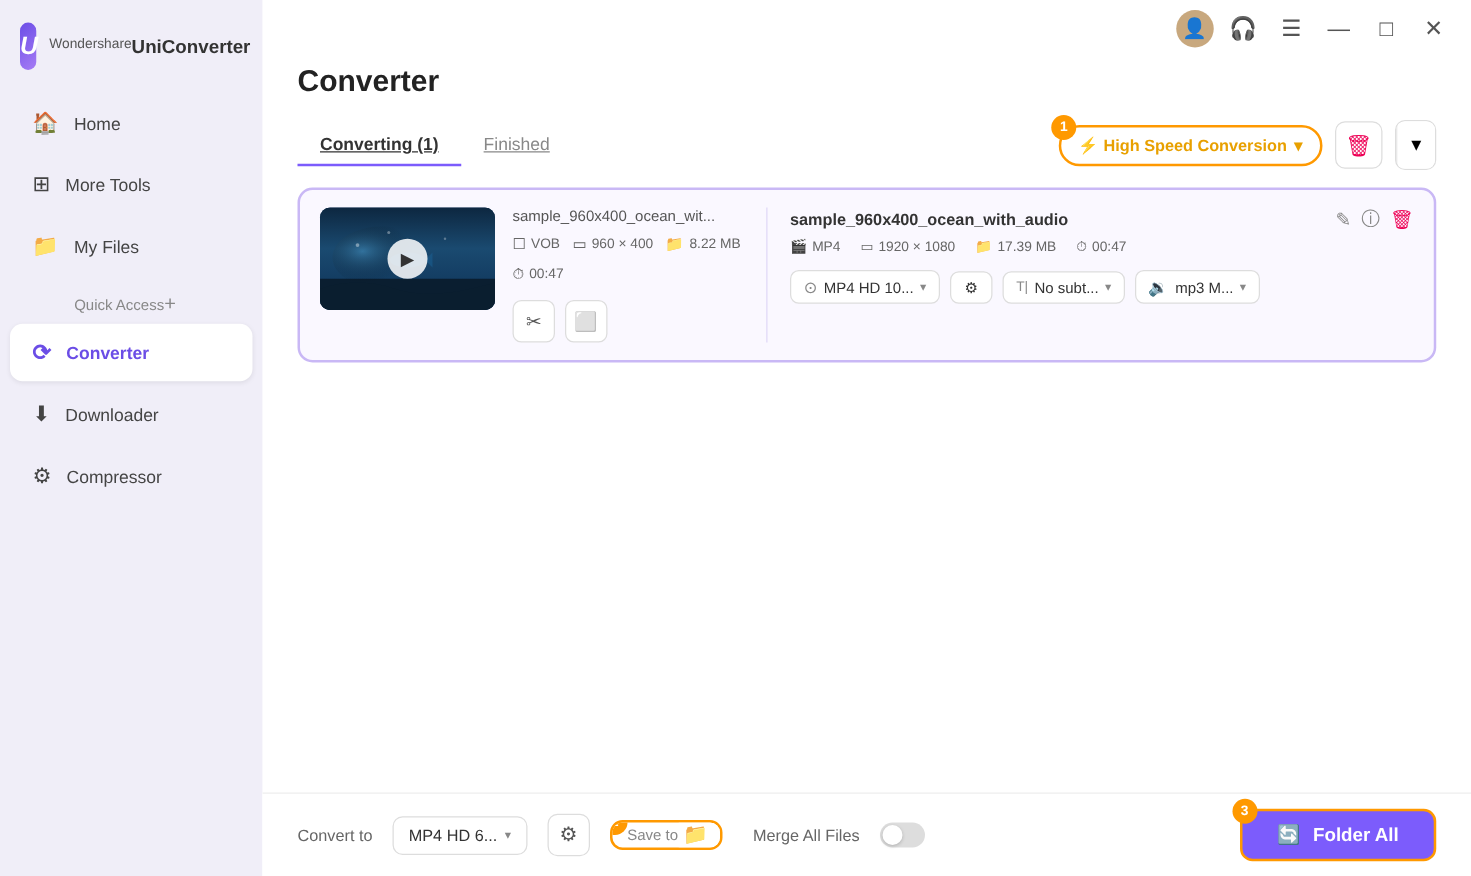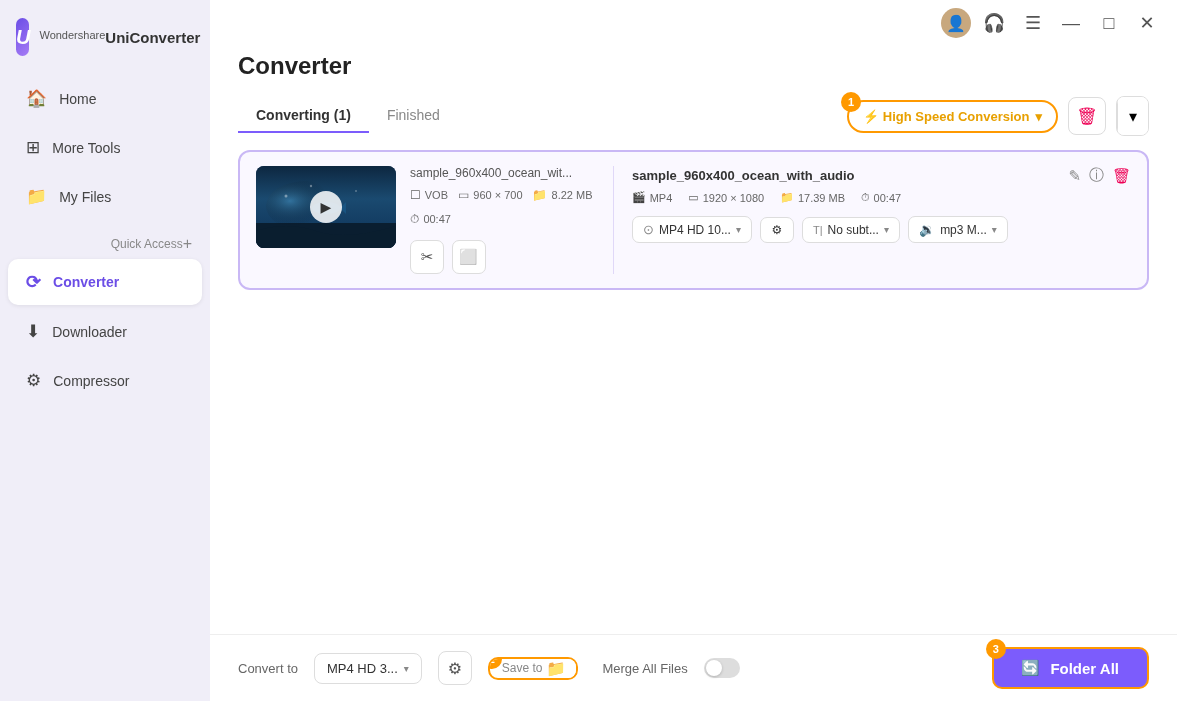--- a/index.html
+++ b/index.html
@@ -44,21 +44,21 @@
     }
     .nav-item.active {
       background: white;
       color: #6b4de6;
       font-weight: 600;
       box-shadow: 0 1px 4px rgba(0,0,0,0.08);
     }
     .nav-icon { font-size: 17px; }
 
     .quick-access-header {
-      display: flex; align-items: center; justify-content: flex-end;
+      display: flex; align-items: center; justify-content: center;
       padding: 10px 18px 4px 8px;
       font-size: 12px; color: #888;
       margin-top: 4px;
     }
     .quick-access-add { cursor: pointer; font-size: 16px; color: #888; }
 
     
     .main {
       flex: 1;
       background: white;
@@ -109,20 +109,21 @@
       justify-content: space-between;
       margin-bottom: 14px;
     }
     .tabs { display: flex; gap: 0; align-items: flex-end; }
     .tab {
       padding: 8px 18px;
       font-size: 14px;
       cursor: pointer;
       color: #888;
       border-bottom: 2px solid transparent;
+      text-decoration: underline;
     }
     .tab.active {
       color: #333;
       font-weight: 600;
       border-bottom: 2px solid #7c5cfc;
     }
 
     .toolbar-right {
       display: flex; align-items: center; gap: 10px;
     }
@@ -483,21 +484,21 @@
 
       <div class="file-left">
         <div class="file-name-small">sample_960x400_ocean_wit...</div>
         <div class="file-meta">
           <div class="meta-item">
             <span class="meta-icon">☐</span>
             <span>VOB</span>
           </div>
           <div class="meta-item">
             <span class="meta-icon">▭</span>
-            <span>960 × 700</span>
+            <span>960 × 400</span>
           </div>
           <div class="meta-item">
             <span class="meta-icon">📁</span>
             <span>8.22 MB</span>
           </div>
           <div class="meta-item">
             <span class="meta-icon">⏱</span>
             <span>00:47</span>
           </div>
         </div>
@@ -556,21 +557,21 @@
             <span class="format-select-caret">▾</span>
           </div>
         </div>
       </div>
     </div>
   </div>
 
   <div class="bottom-bar">
     <span class="convert-to-label">Convert to</span>
     <div class="format-dropdown">
-      <span>MP4 HD 3...</span>
+      <span>MP4 HD 6...</span>
       <span class="format-dropdown-caret">▾</span>
     </div>
     <div class="settings-icon-btn">
       <span>⚙</span>
     </div>
 
     <div class="save-to-group">
       <div class="step-badge-2">2</div>
       <span class="save-to-label">Save to</span>
       <span class="save-folder-icon">📁</span>

